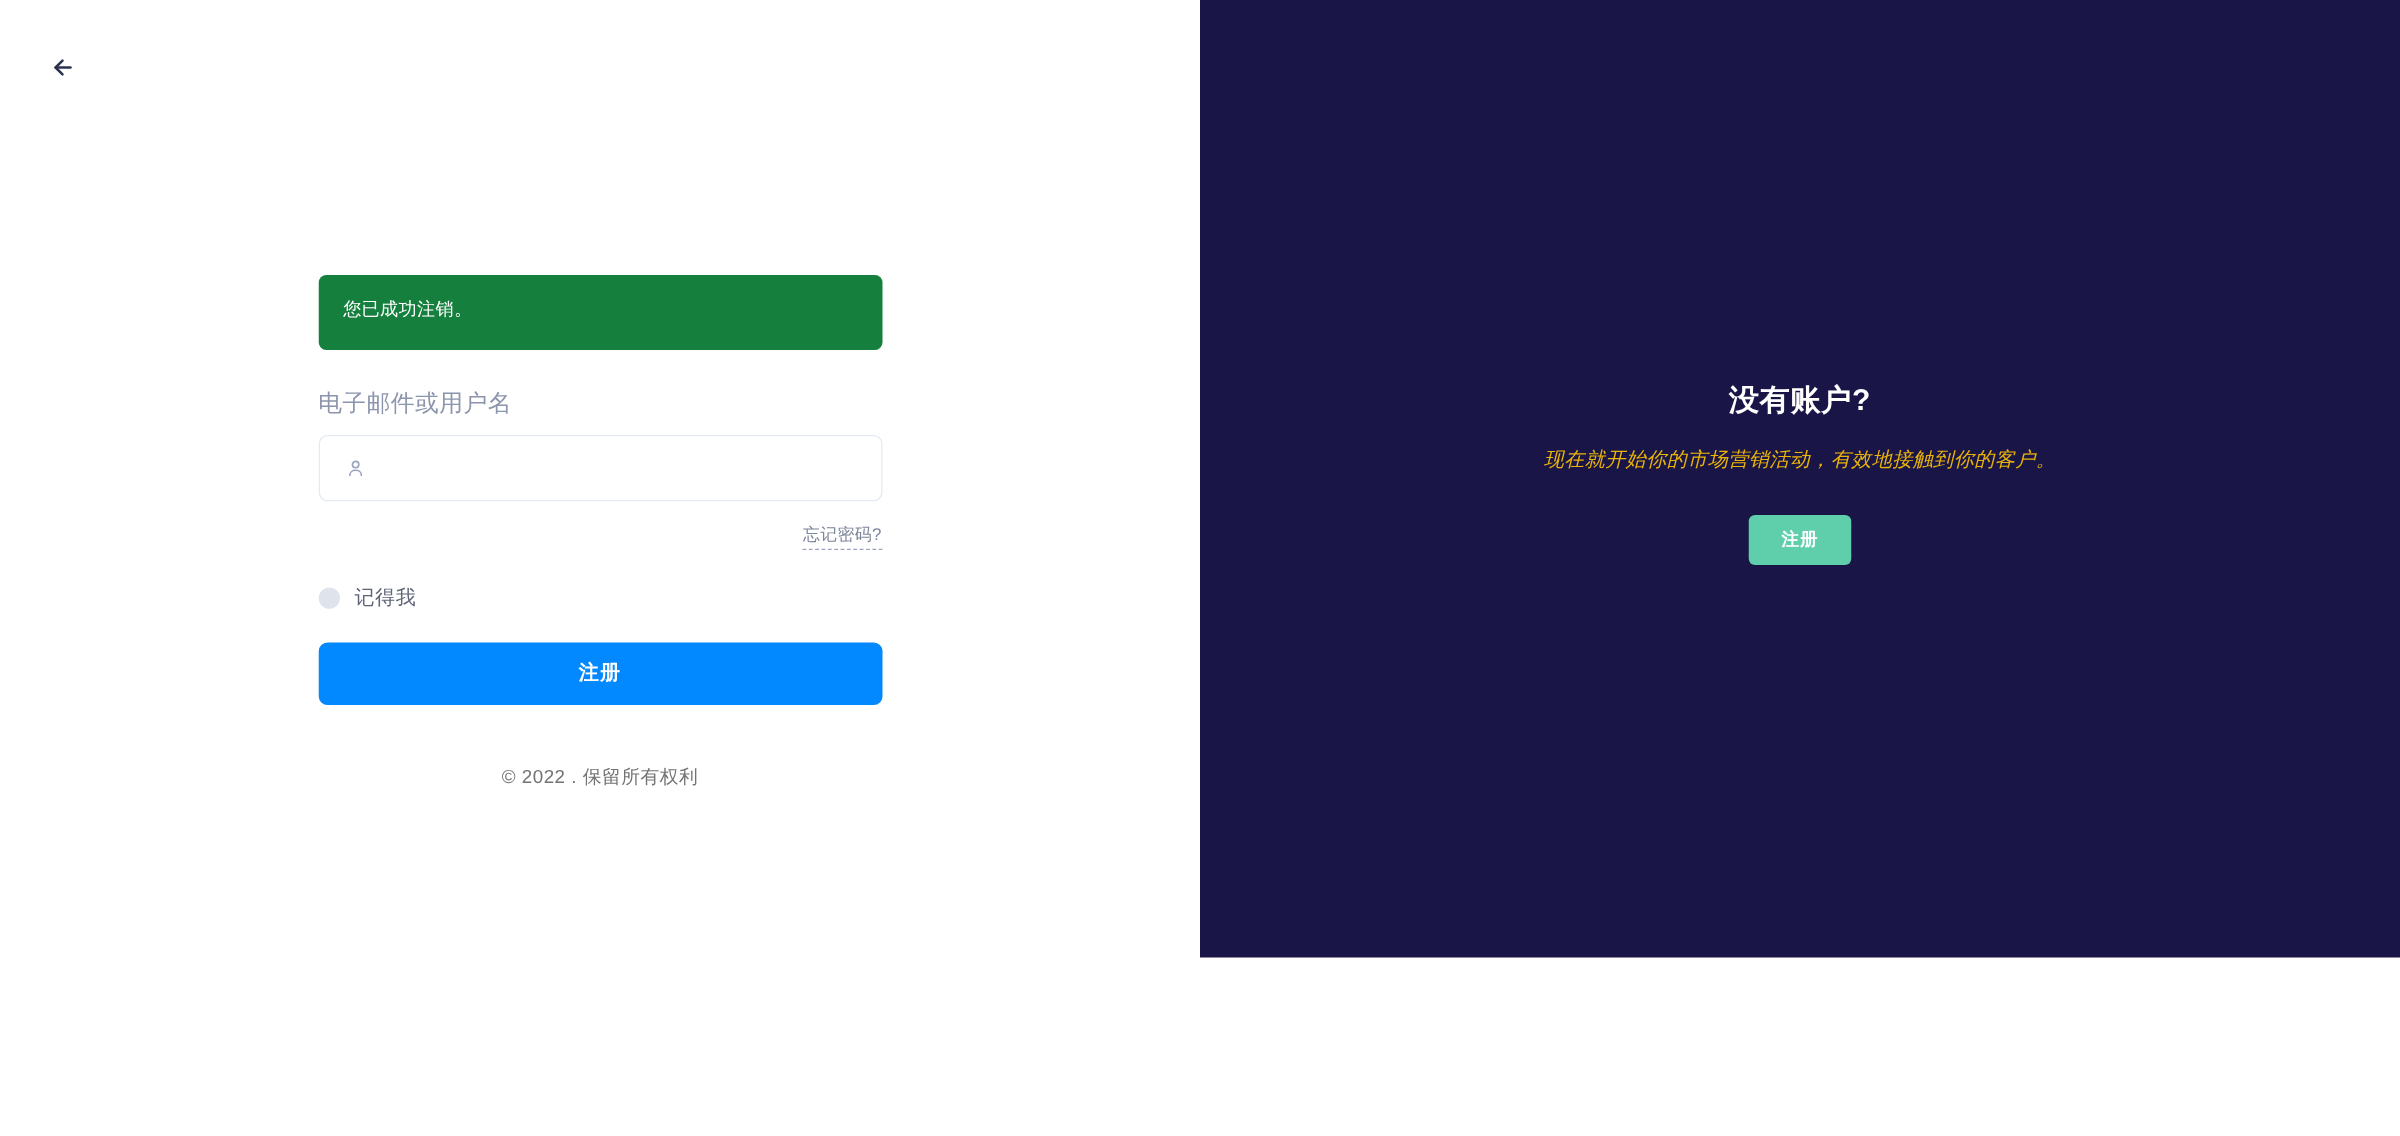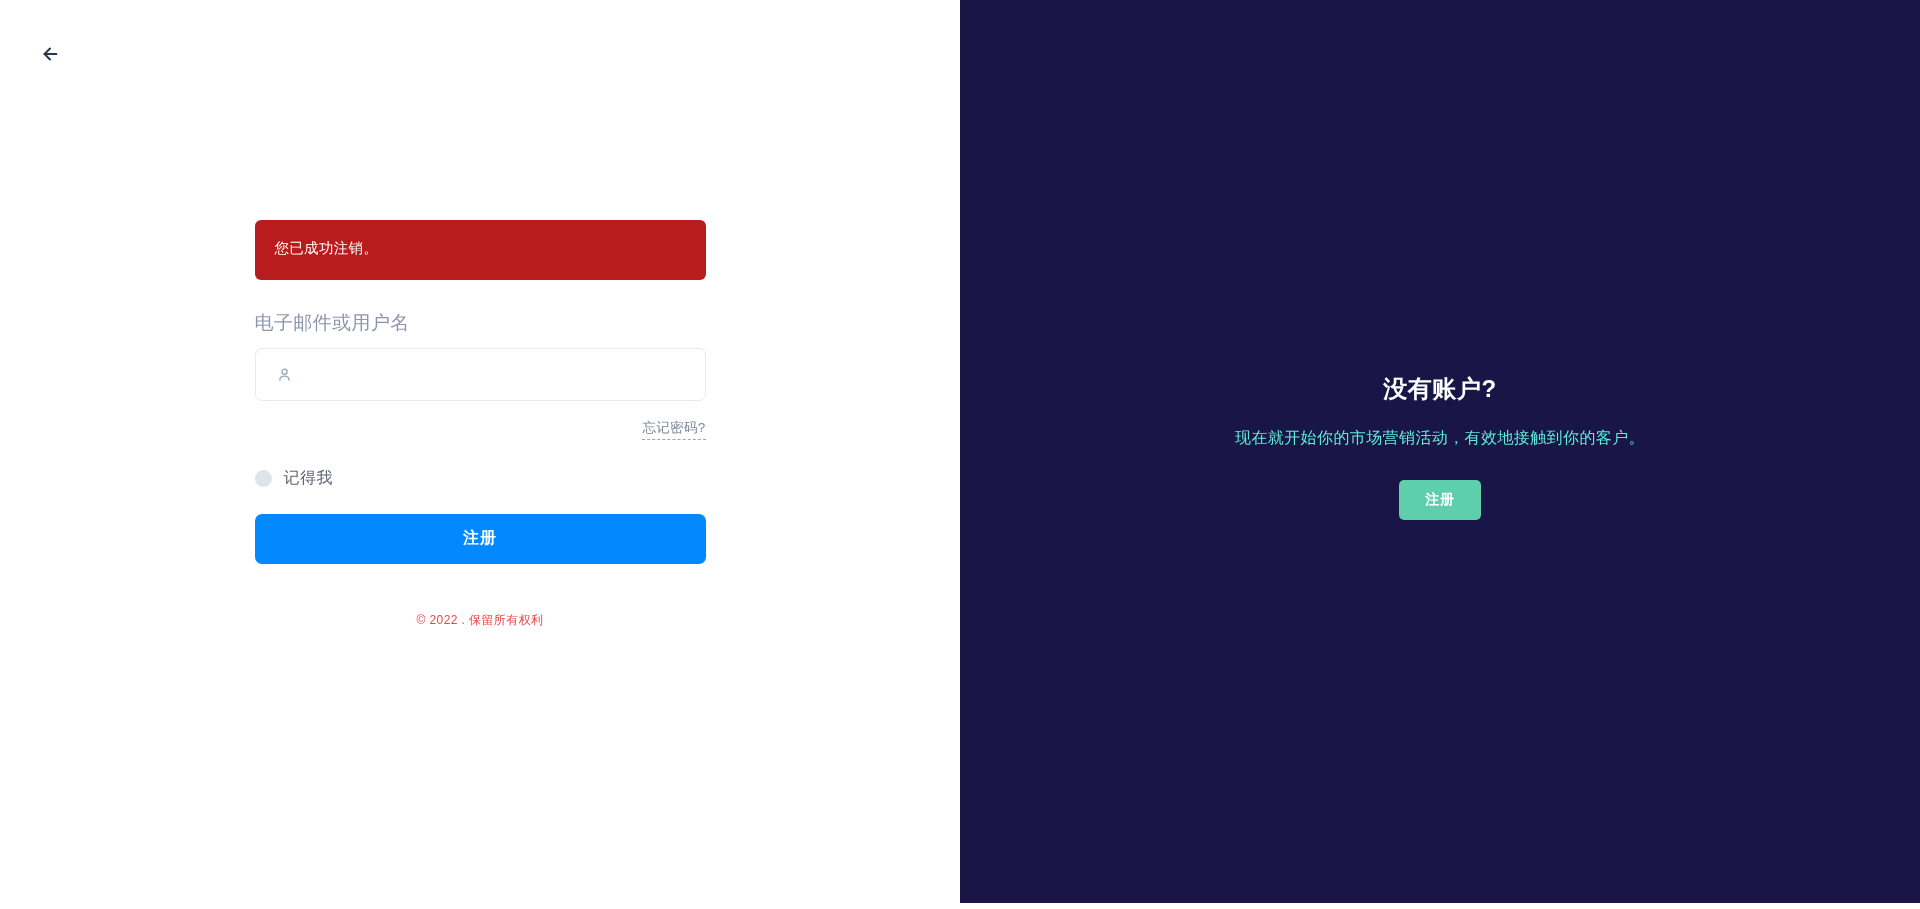--- a/index.html
+++ b/index.html
@@ -46,21 +46,21 @@
     color: #2b3350;
   }
   .back-arrow svg { display: block; }
 
   .form-wrap {
     width: 451px;
     margin-top: 220px;
   }
 
   .alert {
-    background: #b91c1c;
+    background: #15803d;
     color: #ffffff;
     border-radius: 6px;
     padding: 18px 20px 20px 20px;
     font-size: 14.5px;
     line-height: 1.5;
     min-height: 58px;
     display: flex;
     align-items: center;
     margin-bottom: 30px;
     letter-spacing: .3px;
@@ -166,30 +166,30 @@
     font-size: 16px;
     font-weight: bold;
     letter-spacing: 1px;
     cursor: pointer;
     font-family: "Liberation Sans", "DejaVu Sans", sans-serif;
   }
 
   .footer-copy {
     margin-top: 48px;
     text-align: center;
-    font-size: 12px;
-    color: #ef4444;
+    font-size: 15px;
+    color: #737373;
     letter-spacing: .4px;
     width: 451px;
   }
 
   
   .right-panel {
     width: 960px;
-    height: 903px;
+    height: 766px;
     background: #191647;
     display: flex;
     flex-direction: column;
     align-items: center;
     justify-content: center;
     padding-bottom: 10px;
   }
 
   .right-inner {
     text-align: center;
@@ -198,25 +198,26 @@
 
   .right-title {
     color: #ffffff;
     font-size: 24px;
     font-weight: bold;
     letter-spacing: .6px;
     margin-bottom: 20px;
   }
 
   .right-subtitle {
-    color: #5eead4;
+    color: #eab308;
     font-size: 16px;
     letter-spacing: .4px;
     line-height: 1.6;
     margin-bottom: 30px;
+    font-style: italic;
   }
 
   .register-button {
     background: #5ecfaa;
     border: none;
     border-radius: 5px;
     color: #ffffff;
     font-size: 14px;
     font-weight: bold;
     letter-spacing: .8px;

